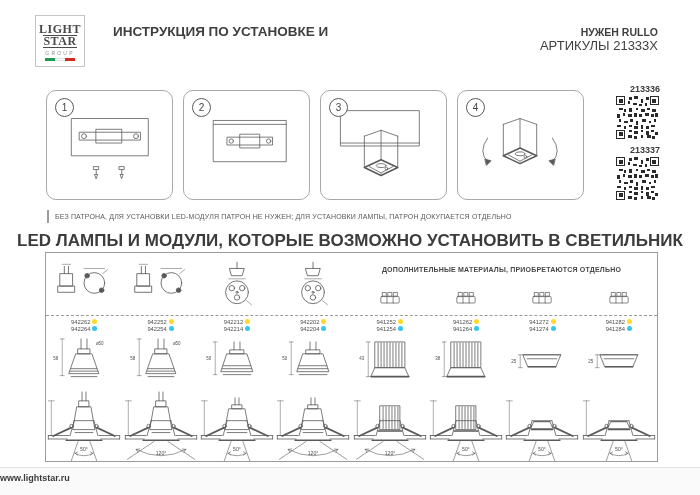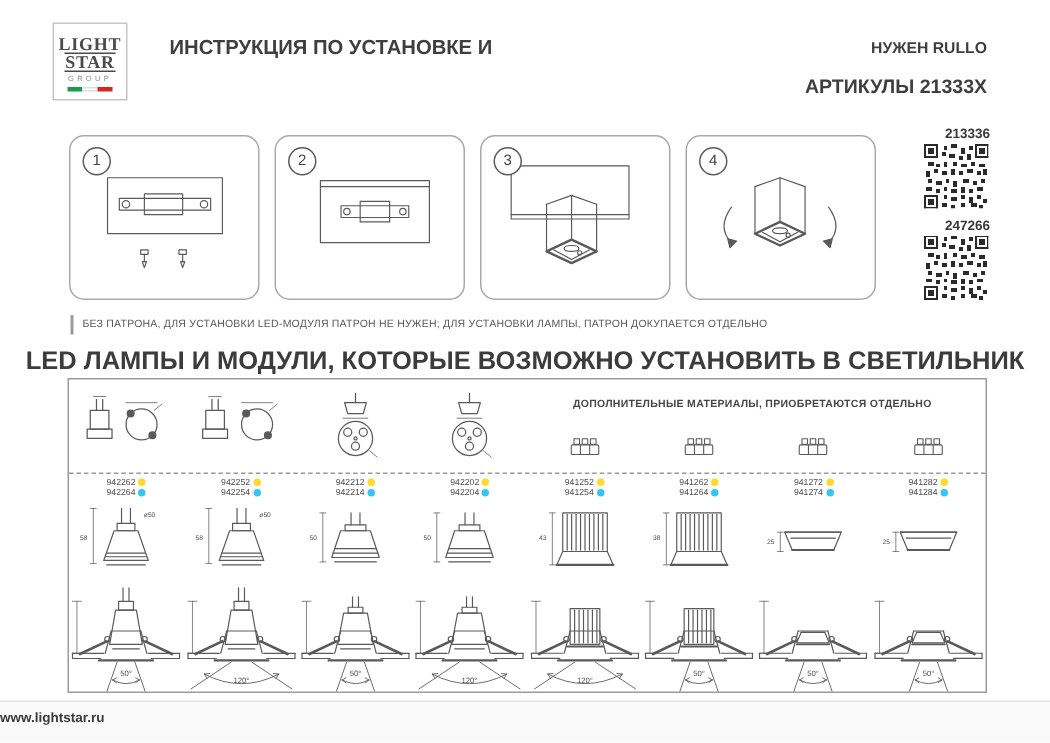--- a/index.html
+++ b/index.html
@@ -10,21 +10,21 @@
   .logo{width:50px;height:52px;border:1px solid #c6c6c6;box-sizing:border-box;display:flex;flex-direction:column;align-items:center;justify-content:center;padding-top:3px;text-align:center;}
   .logo .l1,.logo .l2{font-family:"Liberation Serif",serif;font-weight:bold;font-size:12px;line-height:11px;letter-spacing:.5px;color:#4a4a4a;}
   .logo .l2{border-top:1px solid #4a4a4a;border-bottom:1px solid #4a4a4a;}
   .logo .l3{font-size:5px;letter-spacing:2.2px;color:#8a8a8a;margin-top:2px;}
   .flag{width:30px;height:3px;display:flex;margin-top:2px;}
   .flag i{flex:1;}
   .flag .g{background:#1e9a50;}.flag .w{background:#fff;border-top:1px solid #ddd;border-bottom:1px solid #ddd;}.flag .r{background:#d5281f;}
   .title{margin-left:28px;padding-top:8px;font-size:13.5px;font-weight:bold;line-height:1.3;color:#3f3f3f;}
   .series{position:absolute;right:42px;top:26px;text-align:right;color:#3f3f3f;}
   .series .s1{font-size:10.5px;font-weight:bold;}
-  .series .s2{font-size:13px;font-weight:bold;margin-top:12px;}
+  .series .s2{font-size:13px;font-weight:normal;margin-top:0;}
 
   
   .qrcol{position:absolute;right:40px;top:84px;width:46px;text-align:right;}
   .qrlabel{font-size:9px;font-weight:bold;color:#3a3a3a;margin-bottom:2px;}
   .qr{width:43px;height:43px;display:block;margin:0 auto 6px;}
 
   
   .steps{position:absolute;left:46px;top:90px;display:flex;gap:10px;}
   .step{width:127px;height:110px;border:1.3px solid #a9a9a9;border-radius:10px;position:relative;box-sizing:border-box;background:#fff;}
   .stepnum{position:absolute;left:8px;top:7px;width:17px;height:17px;border:1.2px solid #5a5a5a;border-radius:50%;font-size:10px;color:#444;display:flex;align-items:center;justify-content:center;z-index:2;background:#fff;}
@@ -317,21 +317,21 @@
 <div class="series">
   <div class="s1">НУЖЕН RULLO</div>
   <div class="s2">АРТИКУЛЫ 21333X</div>
 </div>
 
 <div class="qrcol">
   <div class="qrlabel">213336</div>
   <svg class="qr draw" viewBox="0 0 33 33">
       <use href="#qrpat"></use>
     </svg>
-  <div class="qrlabel">247266</div>
+  <div class="qrlabel">213337</div>
   <svg class="qr draw" viewBox="0 0 33 33">
       <use href="#qrpat"></use>
     </svg>
 </div>
 
 <div class="steps">
   <div class="step">
     <div class="stepnum">1</div>
     <svg class="draw" viewBox="0 0 127 110">
       <rect x="25" y="28" width="78" height="38"></rect>

